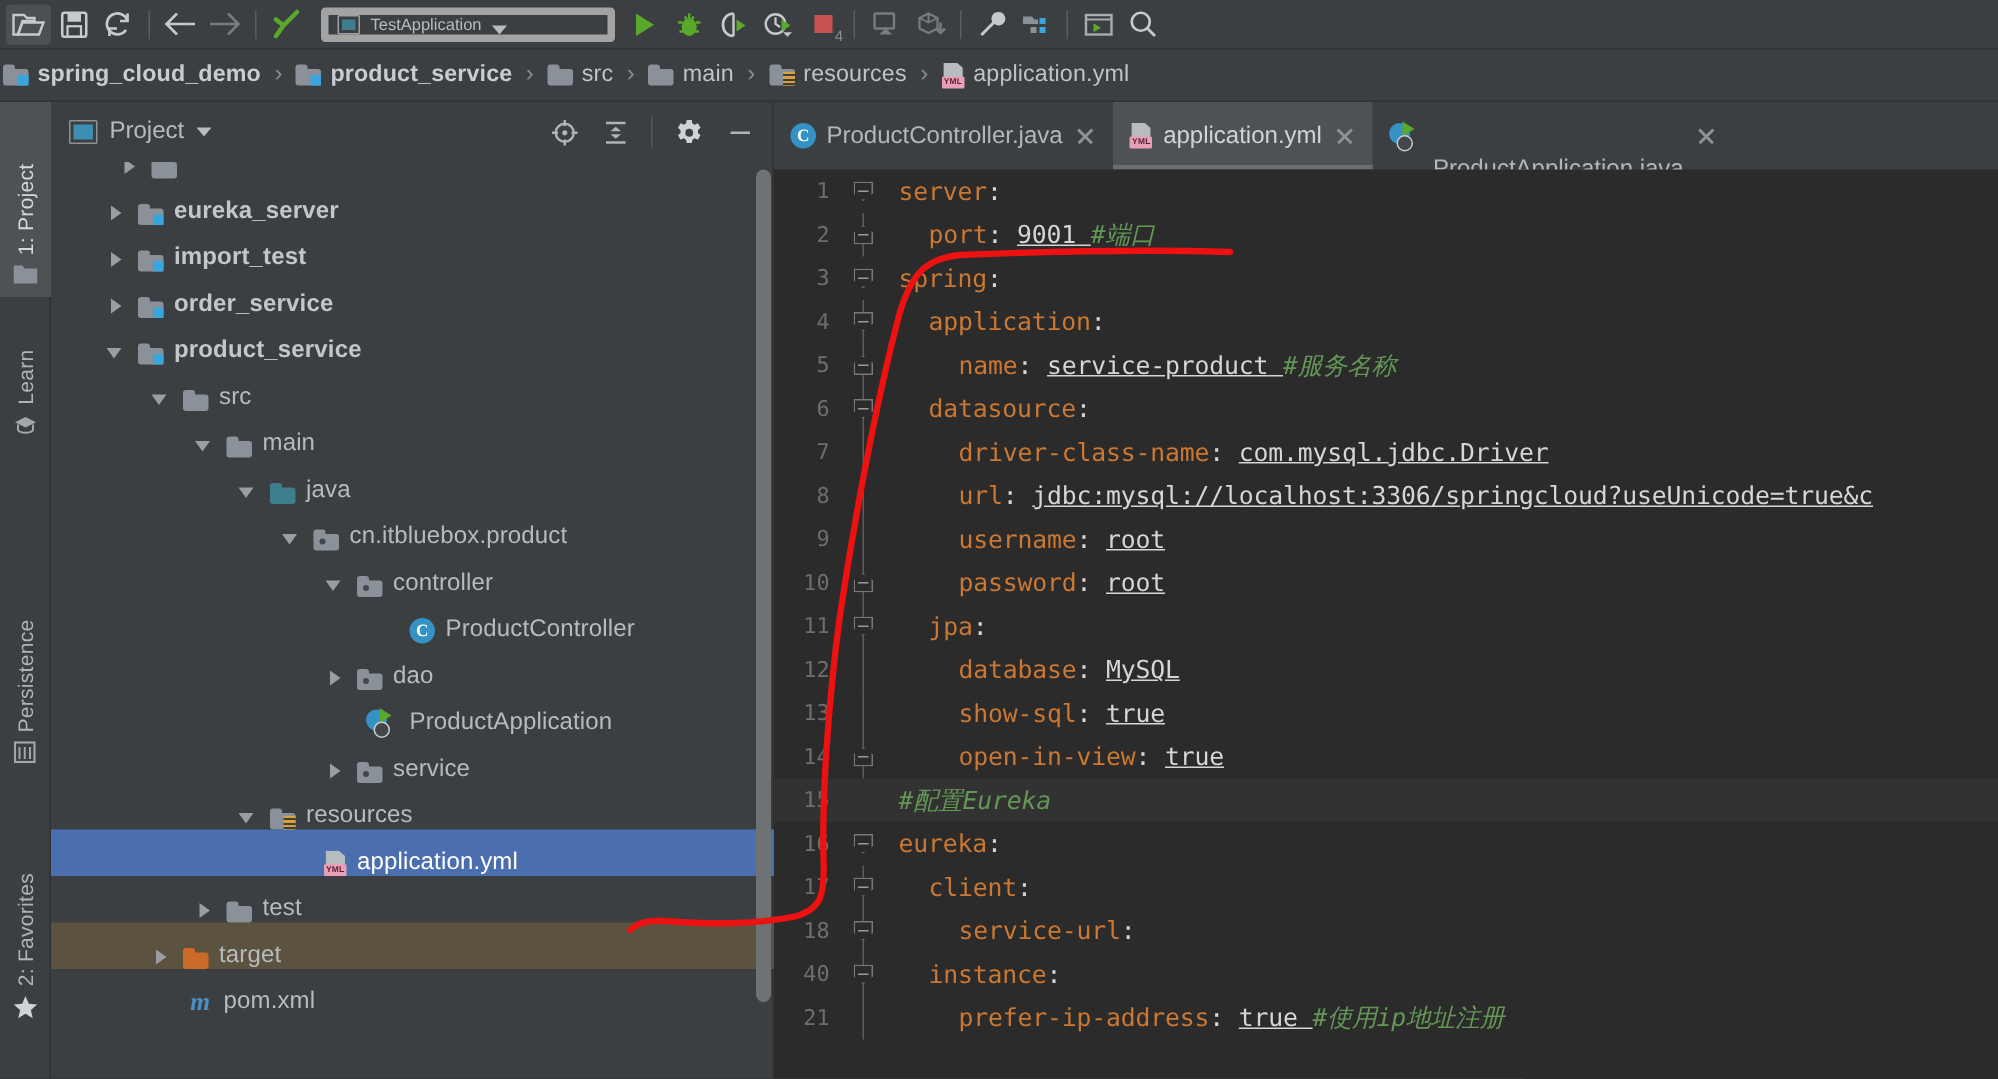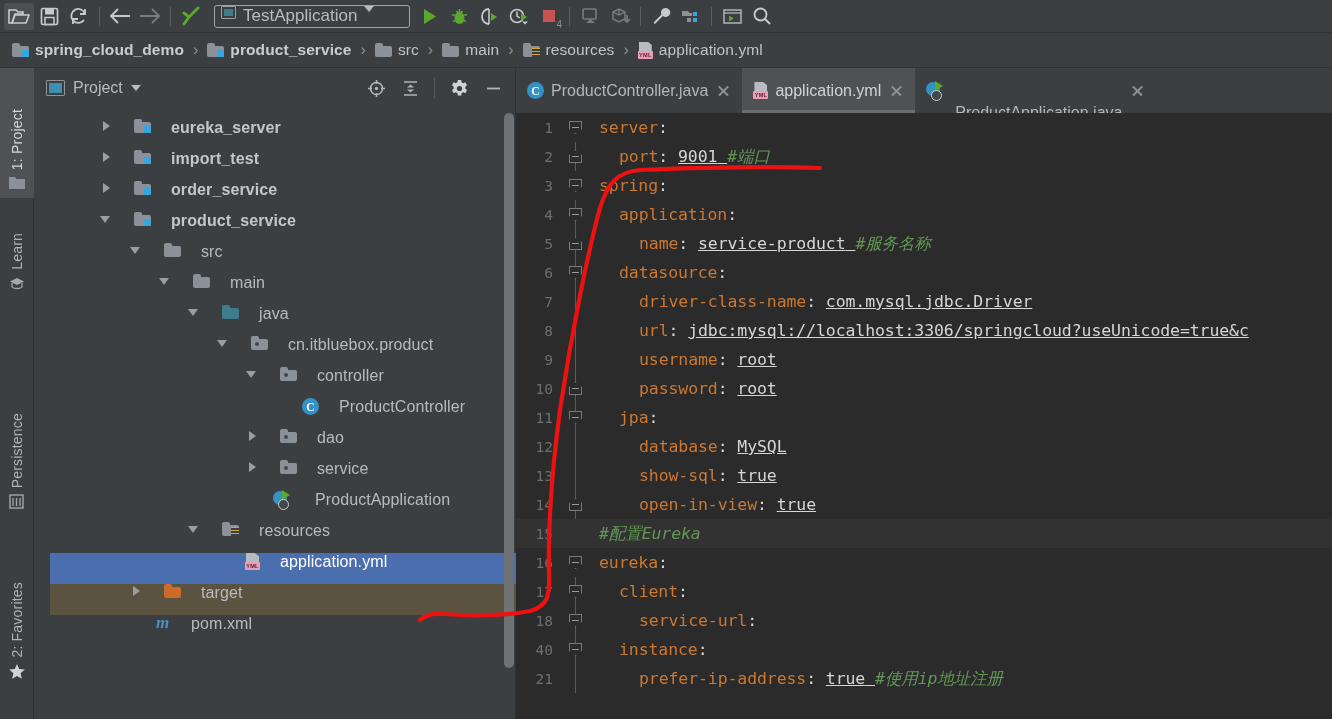--- a/index.html
+++ b/index.html
@@ -21,42 +21,42 @@
   }
   .tb-btn {
     width: 30px; height: 27px;
     display: flex; align-items: center; justify-content: center;
     flex: 0 0 auto; position: relative;
   }
   .tb-btn.hover { background: #4c5052; border-radius: 3px; }
   .tb-sep { width: 1px; height: 19px; background: #5a5d5f; margin: 0 5px; flex: 0 0 auto; }
   .tb-gap { width: 4px; flex: 0 0 auto; }
   .runcfg {
-    height: 23px; min-width: 196px; border: 1px solid #a3a3a3; border-radius: 3px;
-    display: flex; align-items: flex-start; gap: 7px; padding: 0 8px 0 6px;
-    color: #bbbbbb; font-size: 17px; margin-left: 4px;
+    height: 23px; min-width: 196px; border: 5px solid #a3a3a3; border-radius: 3px;
+    display: flex; align-items: flex-end; gap: 7px; padding: 0 8px 0 6px;
+    color: #bbbbbb; font-size: 11px; margin-left: 4px;
   }
   .runcfg-ico {
     width: 15px; height: 13px; border: 1.6px solid #9aa0a6; border-radius: 1px;
     position: relative; flex: 0 0 auto;
   }
   .runcfg-ico:after {
     content: ""; position: absolute; left: 2px; top: 2px; right: 2px; bottom: 2px;
     background: #3d7d8c;
   }
   .caret-dn {
     width: 0; height: 0; border-left: 5px solid transparent; border-right: 5px solid transparent;
     border-top: 6px solid #b9bcbf; flex: 0 0 auto;
   }
 
   
   .crumbs {
     position: absolute; left: 0; top: 33px; width: 1332px; height: 35px;
     background: #3c3f41; border-bottom: 1px solid #2f3234;
-    display: flex; align-items: center; padding-left: 10px; gap: 0;
+    display: flex; align-items: center; gap: 0;
   }
   .crumb { display: flex; align-items: center; gap: 6px; padding: 0 2px; }
   .crumb .lbl { font-size: 15.5px; color: #bfc3c7; letter-spacing: .1px; }
   .crumb.bold .lbl { font-weight: bold; color: #c9cdd1; }
   .crumb-sep { color: #8a8f93; font-size: 16px; padding: 0 7px; line-height: 1; }
 
   
   .ico-folder { width: 17px; height: 14px; position: relative; flex: 0 0 auto; }
   .ico-folder .bdy {
     position: absolute; left: 0; bottom: 0; width: 17px; height: 11px;
@@ -131,22 +131,22 @@
   .proj-head .ptitle { font-size: 16px; color: #b8babd; }
   .proj-head .spacer { flex: 1; }
   .ph-ico { width: 26px; height: 26px; display: flex; align-items: center; justify-content: center; }
   .proj-vsep { width: 1px; height: 20px; background: #56595b; margin: 0 3px; }
 
   .tree {
     position: absolute; left: 0; top: 40px; width: 482px; height: 611px;
     overflow: hidden;
   }
   .trow {
-    height: 31px; display: flex; align-items: flex-start; gap: 20px;
-    white-space: nowrap; padding-right: 6px; margin-left: 16px;
+    height: 31px; display: flex; align-items: flex-end; gap: 7px;
+    white-space: nowrap; padding-right: 6px;
   }
   .trow .tlbl { font-size: 16px; color: #b7bbbe; letter-spacing: .1px; }
   .trow.bold .tlbl { font-weight: bold; color: #c3c7ca; }
   .trow.sel { background: #4b6eaf; }
   .trow.sel .tlbl { color: #ffffff; }
   .trow.tgt { background: #5b5340; }
   .twist {
     width: 15px; height: 15px; flex: 0 0 auto; position: relative;
   }
   .twist.r:after {
@@ -614,55 +614,64 @@
         <span style="width:175px;"></span>
           <span class="twist r"></span>
         <span class="ico-pkg">
             <i class="tab"></i>
             <i class="bdy"></i>
             <i class="dot"></i>
           </span>
         <span class="tlbl">dao</span>
       </div>
       <div class="trow">
-        <span style="width:175px;"></span>
-          <span class="twist r"></span>
-        <span class="ico-pkg">
-            <i class="tab"></i>
-            <i class="bdy"></i>
-            <i class="dot"></i>
-          </span>
-        <span class="tlbl">service</span>
-      </div>
-      <div class="trow">
         <span style="width:203px;"></span>
         <span class="ico-springapp">
             <i class="c"></i>
             <i class="g"></i>
             <i class="r"></i>
           </span>
         <span class="tlbl" style="padding-left:3px;">ProductApplication</span>
       </div>
       <div class="trow">
+        <span style="width:175px;"></span>
+          <span class="twist r"></span>
+        <span class="ico-pkg">
+            <i class="tab"></i>
+            <i class="bdy"></i>
+            <i class="dot"></i>
+          </span>
+        <span class="tlbl">service</span>
+      </div>
+      <div class="trow">
         <span style="width:117px;"></span>
           <span class="twist d"></span>
         <span class="ico-folder res">
             <i class="tab"></i>
             <i class="bdy"></i>
             <i class="bdg2"></i>
           </span>
         <span class="tlbl">resources</span>
       </div>
       <div class="trow sel">
         <span style="width:175px;"></span>
         <span class="ico-yml">
             <i class="pg"></i>
             <span class="tg">YML</span>
           </span>
         <span class="tlbl">application.yml</span>
+      </div>
+      <div class="trow">
+        <span style="width:88px;"></span>
+          <span class="twist r"></span>
+        <span class="ico-folder">
+            <i class="tab"></i>
+            <i class="bdy"></i>
+          </span>
+        <span class="tlbl">test</span>
       </div>
       <div class="trow tgt">
         <span style="width:59px;"></span>
           <span class="twist r"></span>
         <span class="ico-folder target">
             <i class="tab"></i>
             <i class="bdy"></i>
           </span>
         <span class="tlbl">target</span>
       </div>

